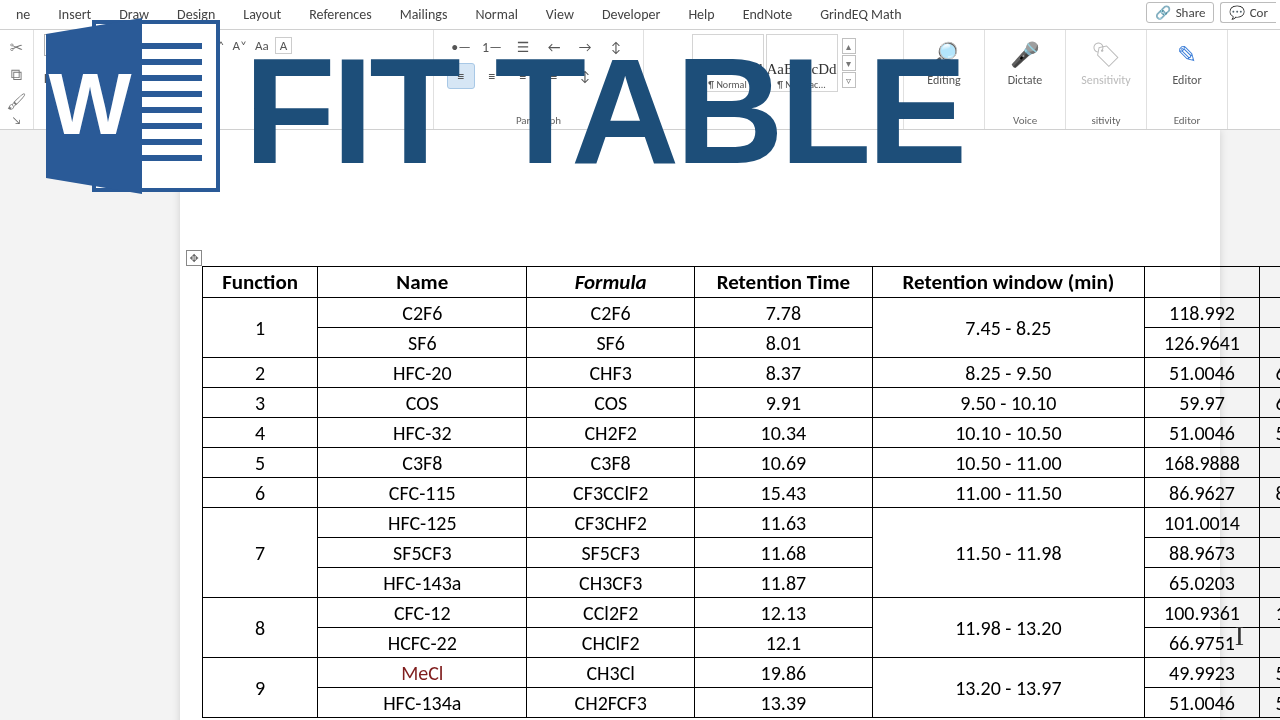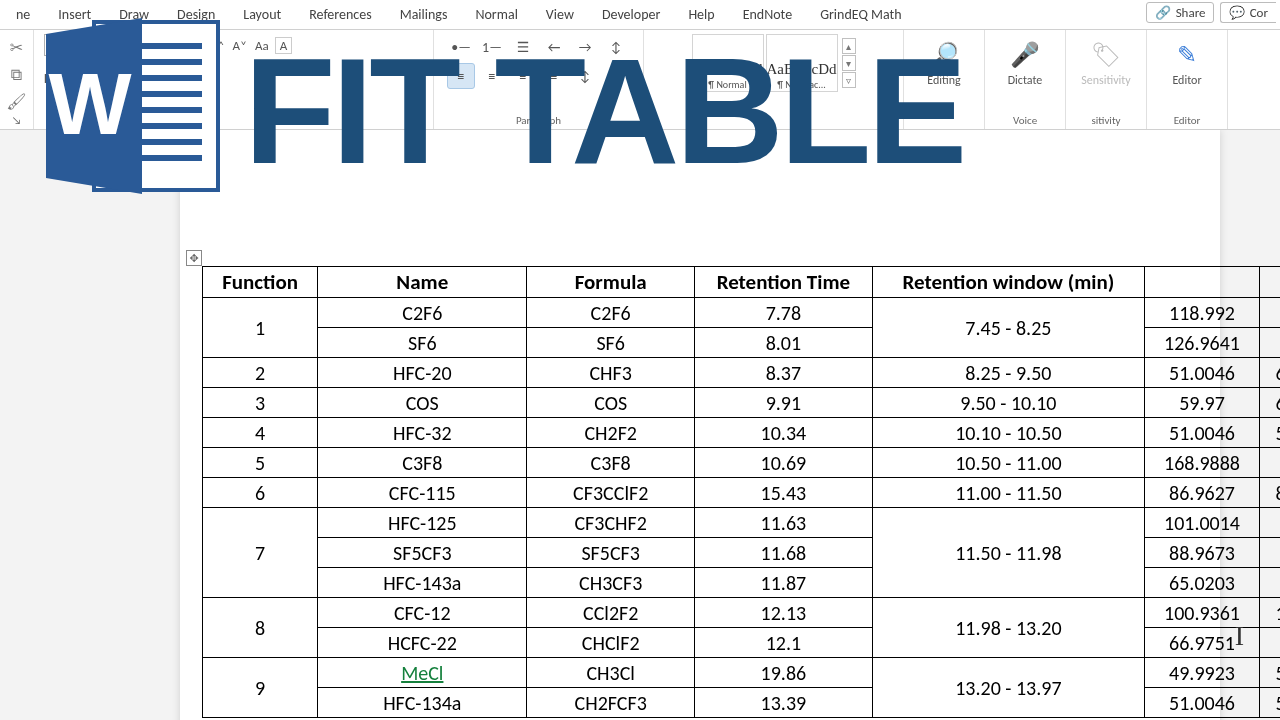--- a/index.html
+++ b/index.html
@@ -226,26 +226,26 @@
   table.doc-table th, table.doc-table td {
     border: 1px solid #000;
     padding: 2px 10px;
     text-align: center;
     height: 30px;
     white-space: nowrap;
   }
   table.doc-table th { font-weight: 700; font-size:21px; }
   .col-func { width: 110px; border-radius: 14px; }
   .col-name { width: 200px; }
-  .col-formula { width: 160px; }
+  .col-formula { width: 160px; font-style: italic; }
   .col-ret { width: 170px; }
   .col-window { width: 260px; }
   .col-m1 { width: 110px; }
   .col-m2 { width: 40px; }
-  .link-green { color: #15803d; text-decoration: underline; }
+  .link-green { color: #7f1d1d; }
 
   
   .text-cursor {
     position:absolute;
     top: 490px;
     right: 36px;
     font-size: 28px;
     color:#333;
     font-family: serif;
   }

